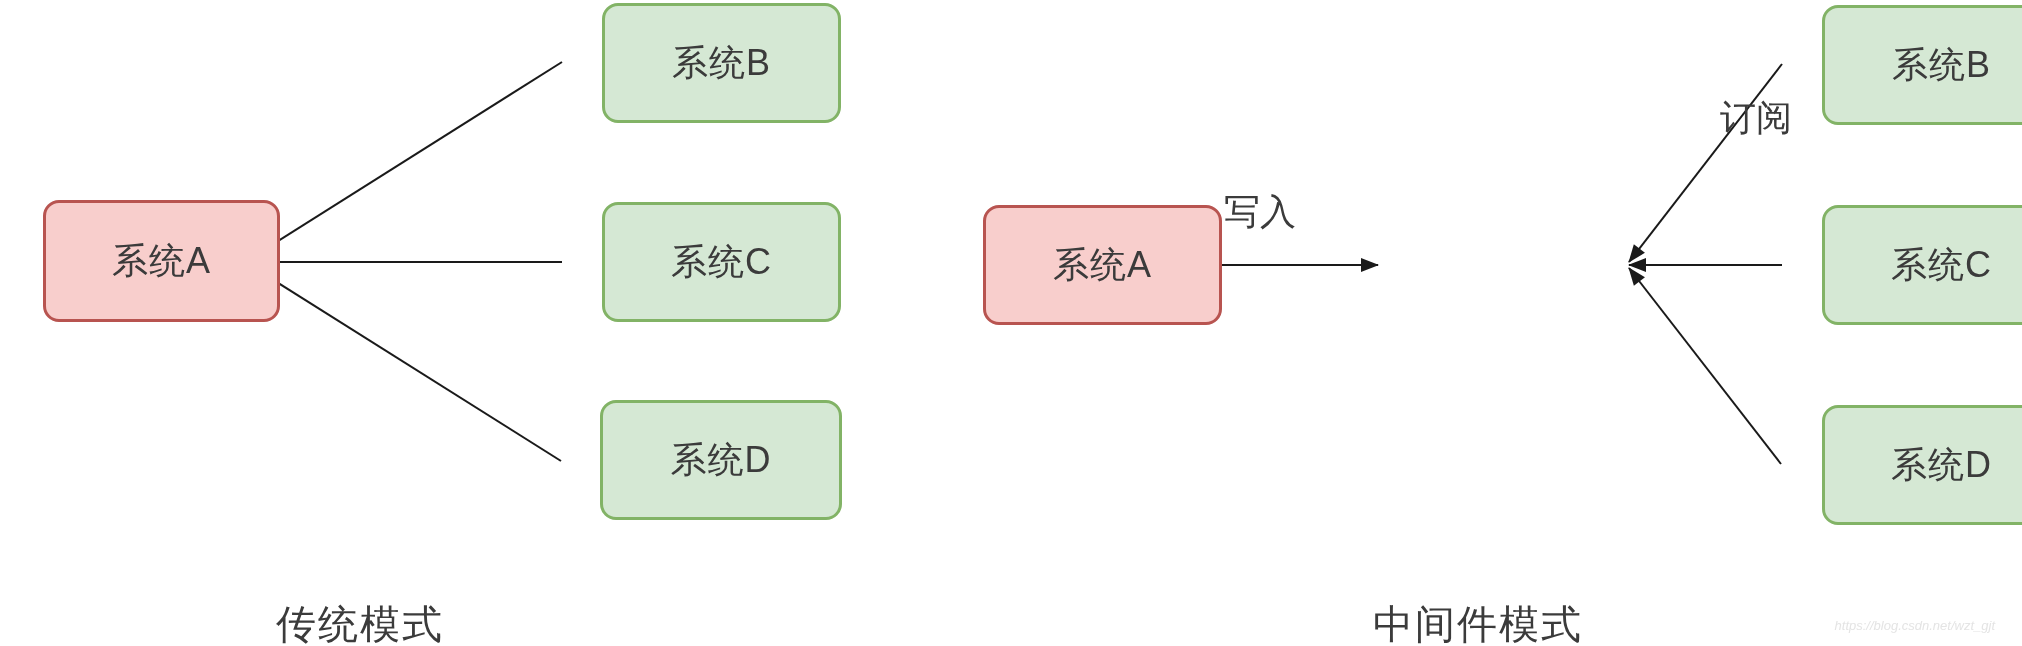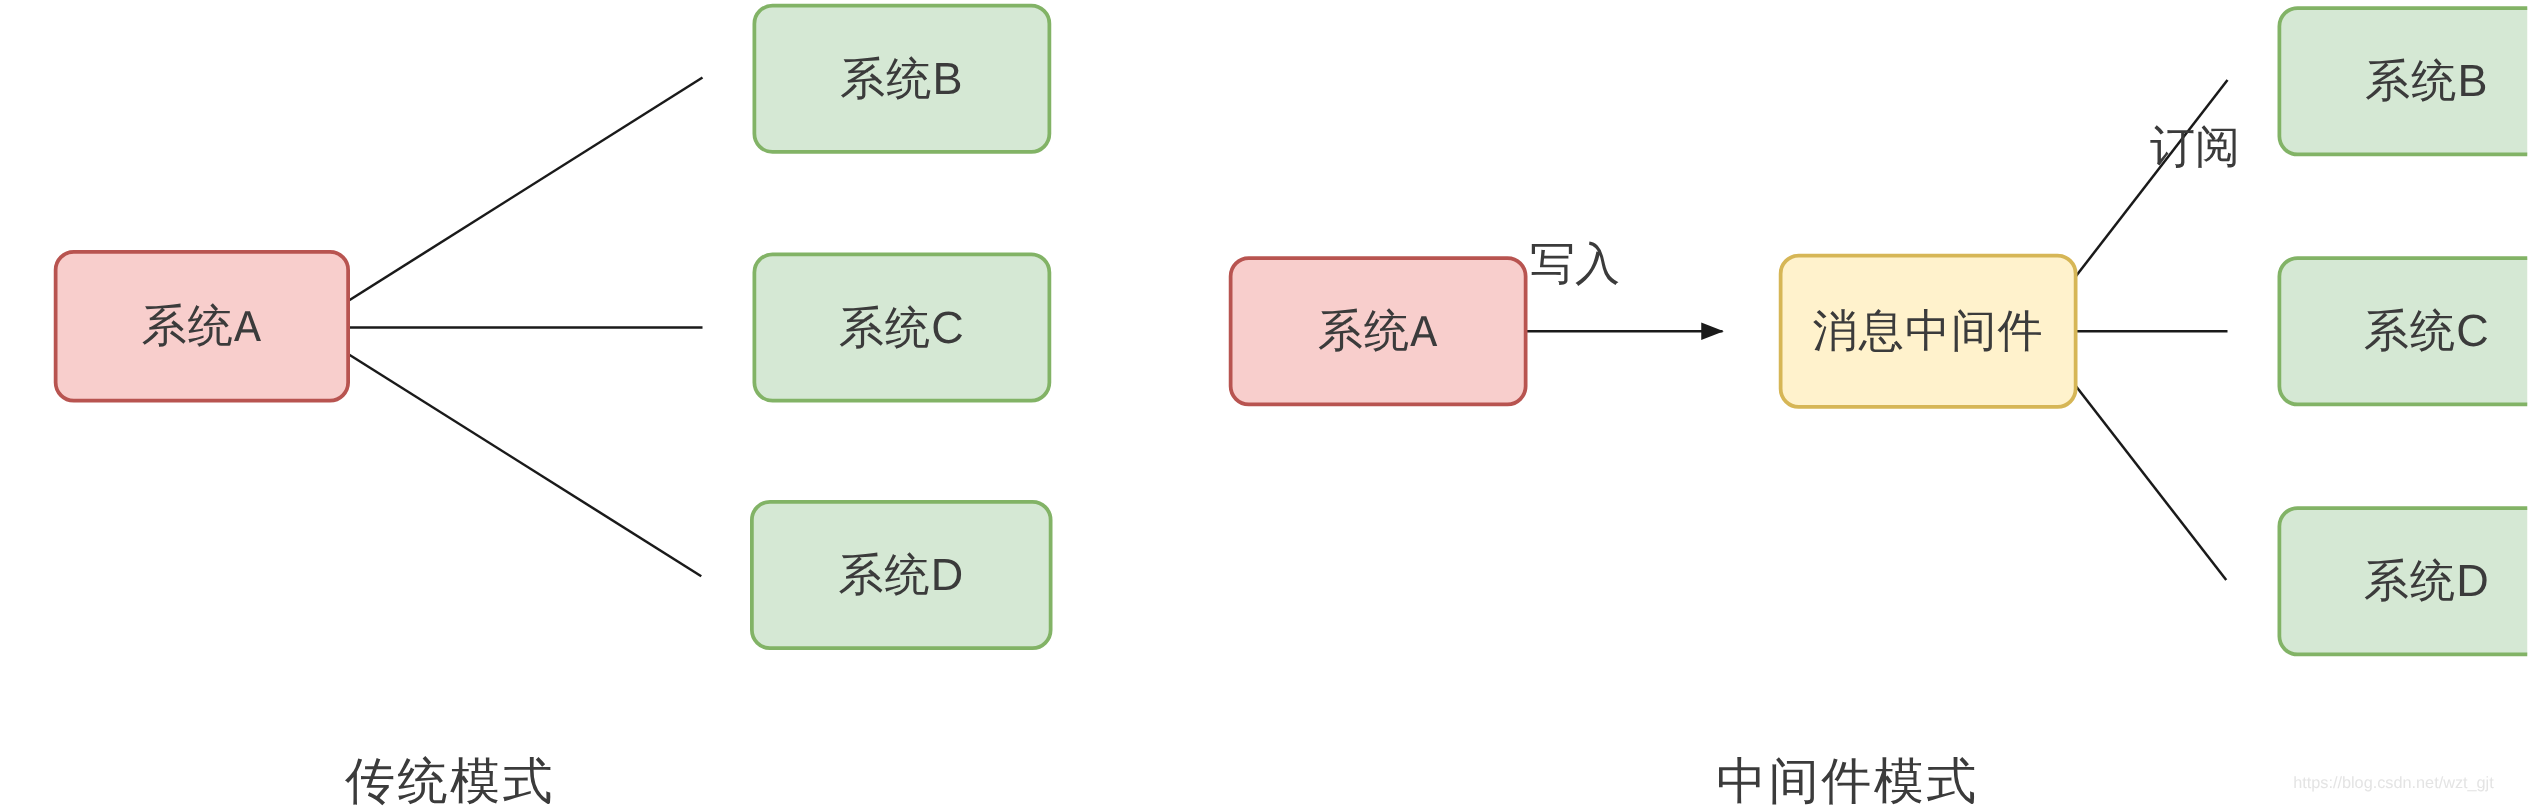--- a/index.html
+++ b/index.html
@@ -33,21 +33,20 @@
     align-items: center;
     justify-content: center;
     font-size: 36px;
     letter-spacing: 1px;
     white-space: nowrap;
     margin-left: 40px;
   }
   .node.red {
     background: var(--producer-fill, #f8cecc);
     border-color: var(--producer-border, #b85450);
-    font-family: Liberation Mono, monospace;
   }
   .node.green {
     background: var(--consumer-fill, #d5e8d4);
     border-color: var(--consumer-border, #82b366);
   }
   .node.yellow {
     background: var(--middleware-fill, #fff2cc);
     border-color: var(--middleware-border, #d6b656);
   }
   .edge-label {
@@ -61,20 +60,21 @@
     transform: translateX(-50%);
     font-size: 40px;
     letter-spacing: 2px;
     white-space: nowrap;
   }
   .watermark {
     position: absolute;
     font-size: 13px;
     color: var(--watermark-color, #e4e4e4);
     white-space: nowrap;
+    font-style: italic;
   }
 </style>
 </head>
 <body>
 
 <div class="canvas">
 
   <svg class="edge-layer" viewBox="0 0 2022 646" xmlns="http://www.w3.org/2000/svg">
     <defs>
       <marker id="arrowhead" markerUnits="userSpaceOnUse" markerWidth="20" markerHeight="16" refX="18" refY="8" orient="auto">
@@ -92,21 +92,20 @@
     <line x1="1782" y1="265" x2="1629" y2="265" marker-end="url(#arrowhead)"></line>
     <line x1="1781" y1="464" x2="1629" y2="268" marker-end="url(#arrowhead)"></line>
   </svg>
 
   <div class="node red" style="left:3px;    top:200px; width:237px; height:122px;">系统A</div>
   <div class="node green" style="left:562px;  top:3px;   width:239px; height:120px;">系统B</div>
   <div class="node green" style="left:562px;  top:202px; width:239px; height:120px;">系统C</div>
   <div class="node green" style="left:560px;  top:400px; width:242px; height:120px;">系统D</div>
 
   <div class="node red" style="left:943px;  top:205px; width:239px; height:120px;">系统A</div>
-  <div class="node yellow" style="left:1383px; top:203px; width:239px; height:124px;">消息中间件</div>
   <div class="node green" style="left:1782px; top:5px;   width:239px; height:120px;">系统B</div>
   <div class="node green" style="left:1782px; top:205px; width:239px; height:120px;">系统C</div>
   <div class="node green" style="left:1782px; top:405px; width:239px; height:120px;">系统D</div>
 
   <div class="edge-label" style="left:1260px; top:212px;">写入</div>
   <div class="edge-label" style="left:1756px; top:118px;">订阅</div>
 
   <div class="caption" style="left:360px;  top:597px;">传统模式</div>
   <div class="caption" style="left:1478px; top:597px;">中间件模式</div>
 

